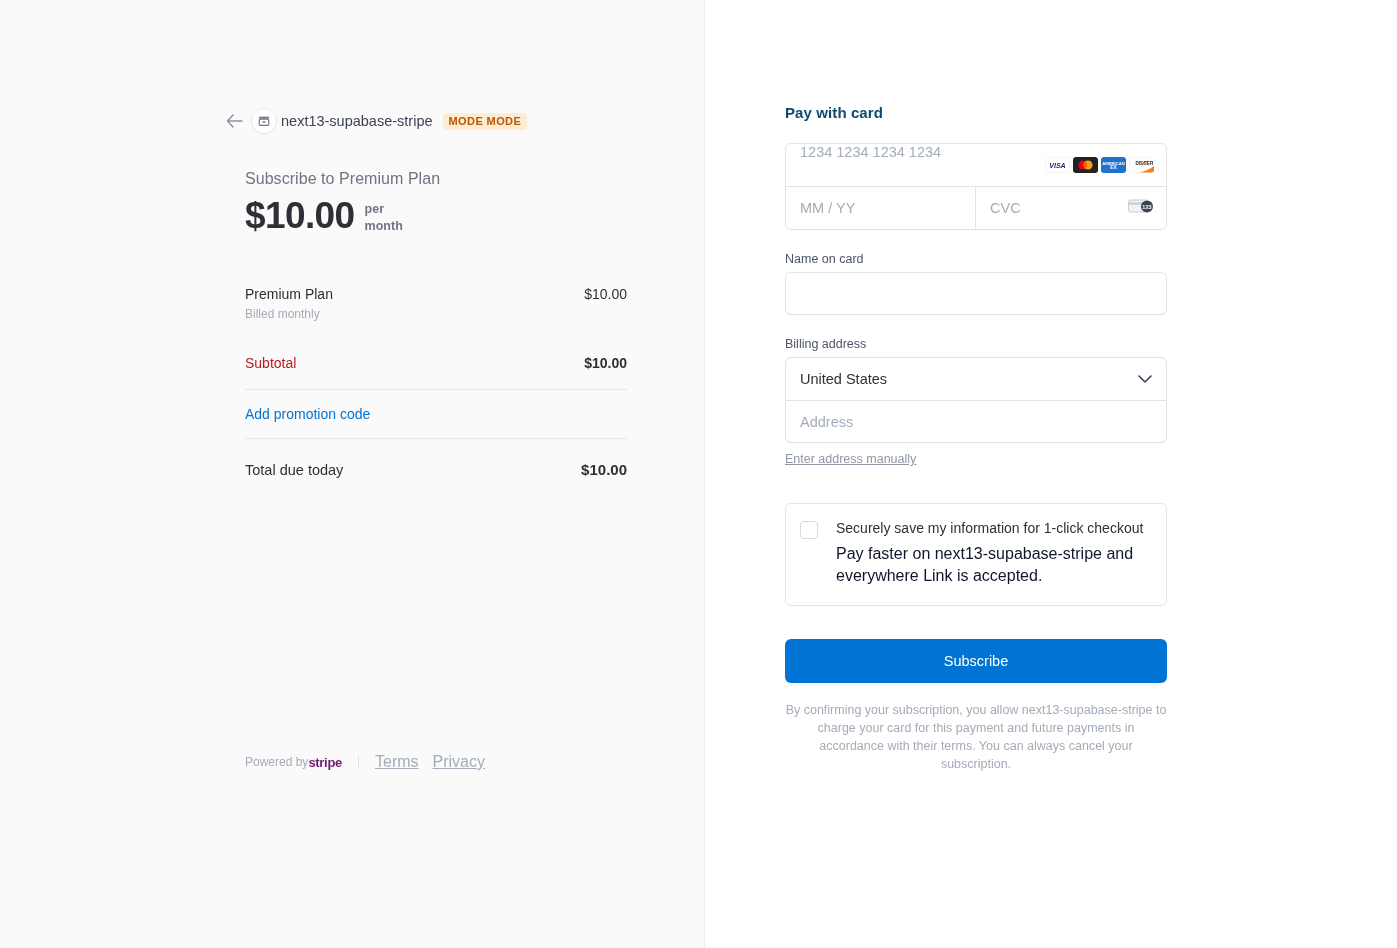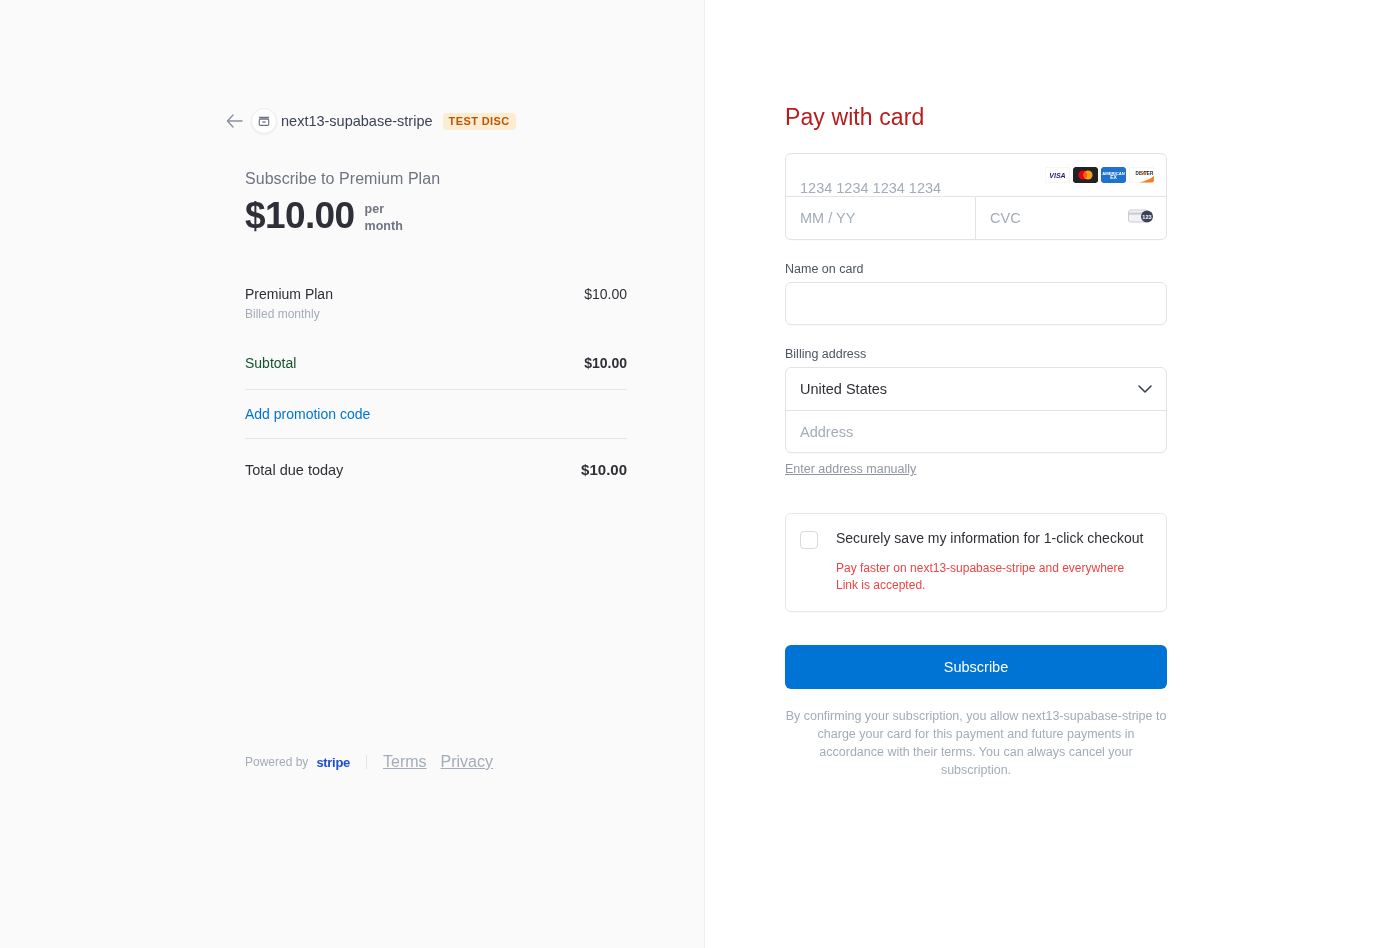--- a/index.html
+++ b/index.html
@@ -137,21 +137,21 @@
     font-size: 12px;
     color: #a3acb9;
     margin-top: 5px;
   }
   .subtotal-row {
     display: flex;
     justify-content: space-between;
     align-items: baseline;
     margin-top: 34px;
   }
-  .subtotal-row .li-name { font-size: 14px; color: #14532d; text-align: center; }
+  .subtotal-row .li-name { font-size: 14px; color: #b91c1c; text-align: center; }
   .subtotal-row .li-price { font-size: 14px; font-weight: bold; color: #2f3037; }
 
   .divider {
     height: 1px;
     background: #e6e6e9;
     margin-top: 18px;
   }
   .promo-row {
     padding: 15px 0 15px 0;
   }
@@ -180,23 +180,23 @@
     height: 20px;
   }
   .powered {
     font-size: 12px;
     color: #a3acb9;
     display: flex;
     align-items: center;
   }
   .stripe-word {
     font-weight: bold;
-    color: #1d4ed8;
+    color: #701a75;
     font-size: 13px;
-    margin-left: 8px;
+    margin-left: 0;
     letter-spacing: -0.3px;
   }
   .foot-sep {
     width: 1px;
     height: 14px;
     background: #e0e3e8;
     margin: 0 16px;
   }
   .foot-link {
     font-size: 16px;
@@ -213,23 +213,23 @@
     background: #ffffff;
     position: relative;
   }
   .right-inner {
     position: absolute;
     left: 80px;
     top: 104px;
     width: 382px;
   }
   .pay-title {
-    font-size: 23px;
-    color: #b91c1c;
-    font-weight: normal;
+    font-size: 15px;
+    color: #0c4a6e;
+    font-weight: bold;
     letter-spacing: 0.1px;
   }
 
   .field-label {
     font-size: 12.5px;
     color: #4b5563;
     margin-bottom: 6px;
     display: block;
   }
 
@@ -261,21 +261,21 @@
   .card-group {
     border: 1px solid #e3e3e6;
     border-radius: 6px;
     overflow: hidden;
     box-shadow: 0 1px 1px rgba(0,0,0,0.02);
     background: #fff;
   }
   .card-row {
     height: 42px;
     display: flex;
-    align-items: flex-end;
+    align-items: flex-start;
     padding: 0 14px;
     position: relative;
   }
   .card-split { display: flex; border-top: 1px solid #e3e3e6; justify-content: center; }
   .card-split > .half {
     flex: 1 1 50%;
     height: 42px;
     display: flex;
     align-items: center;
     padding: 0 14px;
@@ -376,24 +376,24 @@
     margin-top: 1px;
     cursor: pointer;
   }
   .save-text { margin-left: 18px; }
   .save-title {
     font-size: 14px;
     color: #2f3037;
     line-height: 1.25;
   }
   .save-sub {
-    font-size: 12px;
-    color: #ef4444;
+    font-size: 16px;
+    color: #0f172a;
     line-height: 1.42;
-    margin-top: 12px;
+    margin-top: 5px;
     max-width: 310px;
   }
 
   
   .subscribe-btn {
     margin-top: 33px;
     width: 100%;
     height: 44px;
     background: #0074d4;
     border: none;
@@ -431,21 +431,21 @@
           </svg>
         </div>
         <div class="merchant-logo">
           <svg width="14" height="14" viewBox="0 0 16 16" fill="none">
             <path d="M2 3.2h12l-.8 2.2H2.8L2 3.2z" fill="#6f7481"></path>
             <rect x="2.6" y="6" width="10.8" height="7" rx="1" stroke="#6f7481" stroke-width="1.3" fill="none"></rect>
             <rect x="6" y="8.4" width="4" height="1.5" fill="#6f7481"></rect>
           </svg>
         </div>
         <div class="merchant-name">next13-supabase-stripe</div>
-        <div class="test-badge">TEST DISC</div>
+        <div class="test-badge">MODE MODE</div>
       </div>
 
       <div class="subscribe-title">Subscribe to Premium Plan</div>
 
       <div class="price-row">
         <div class="price-amount">$10.00</div>
         <div class="price-interval">per month</div>
       </div>
 
       <div class="summary">

